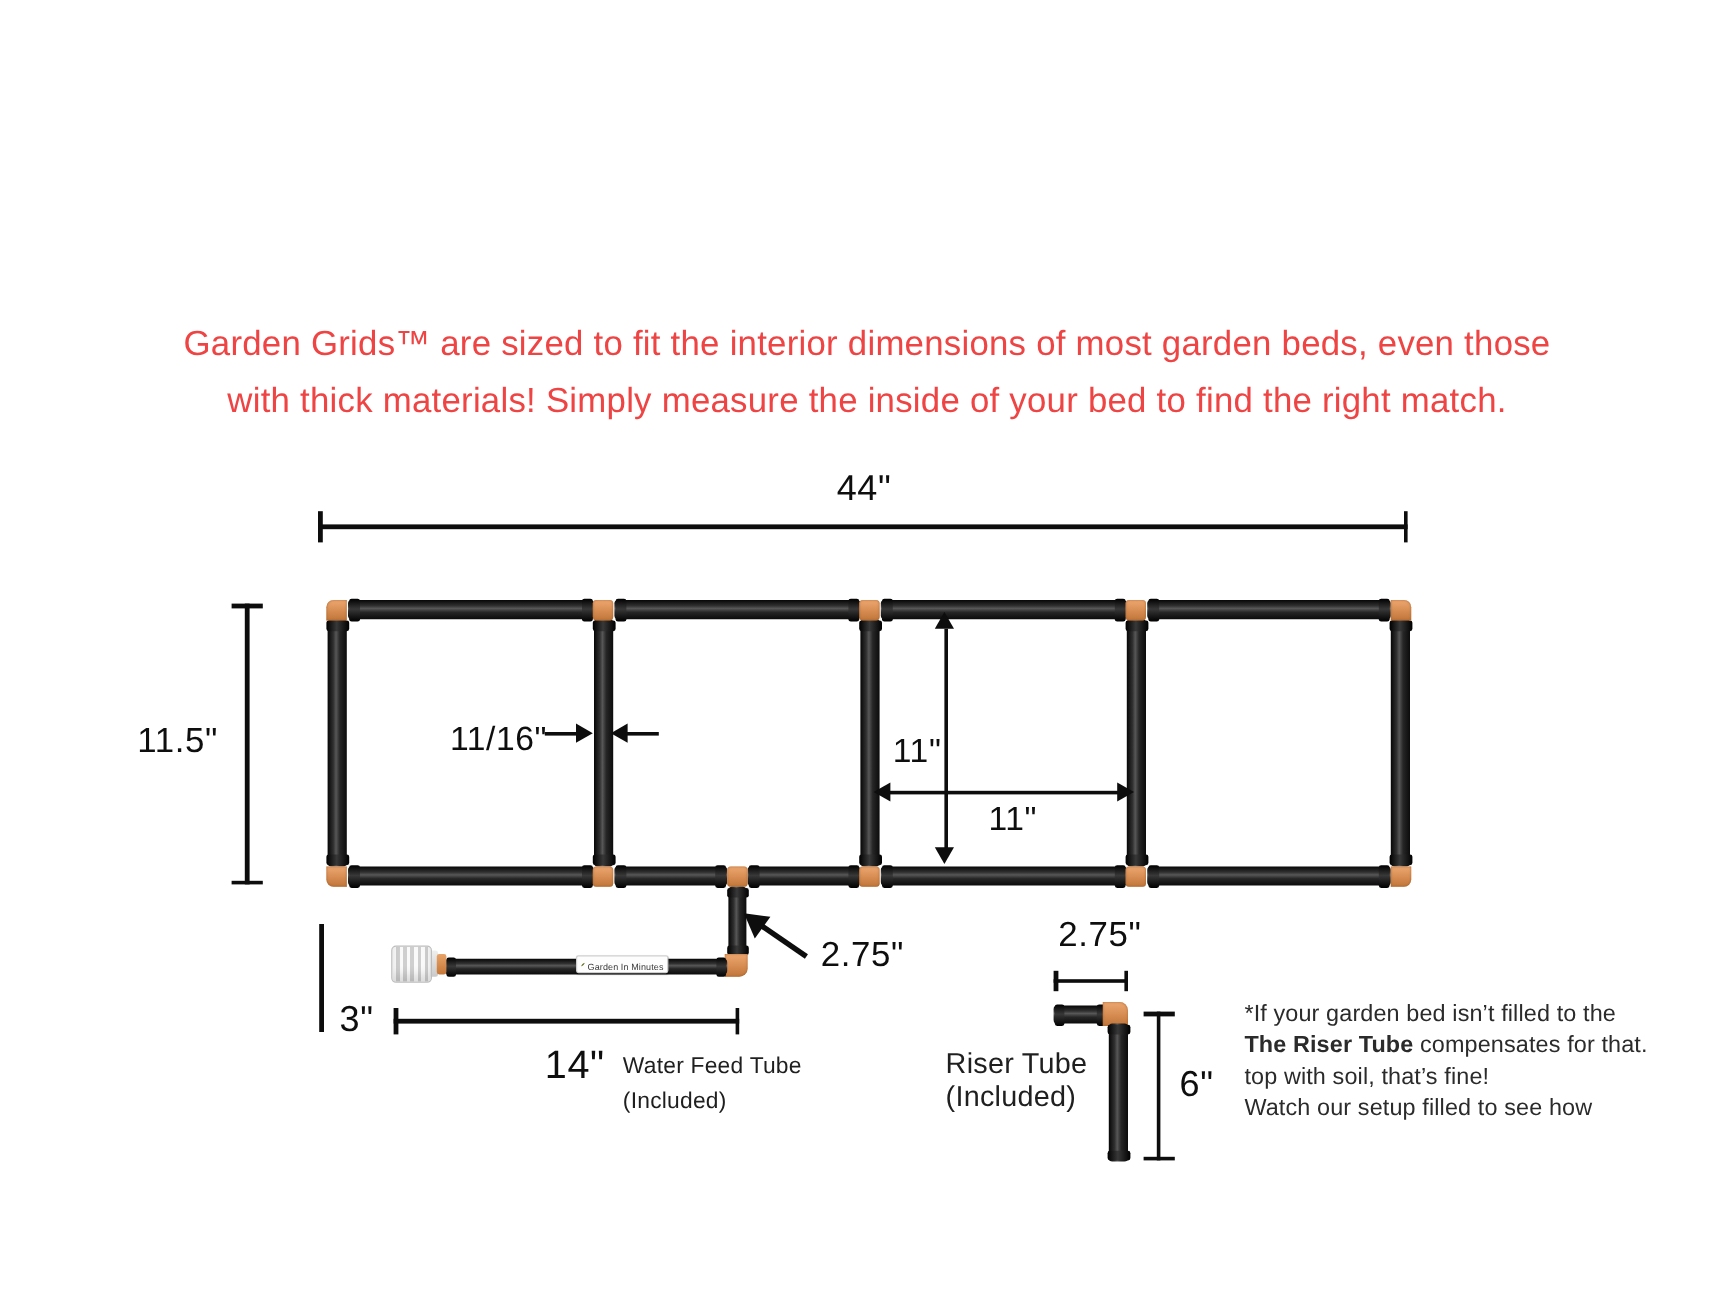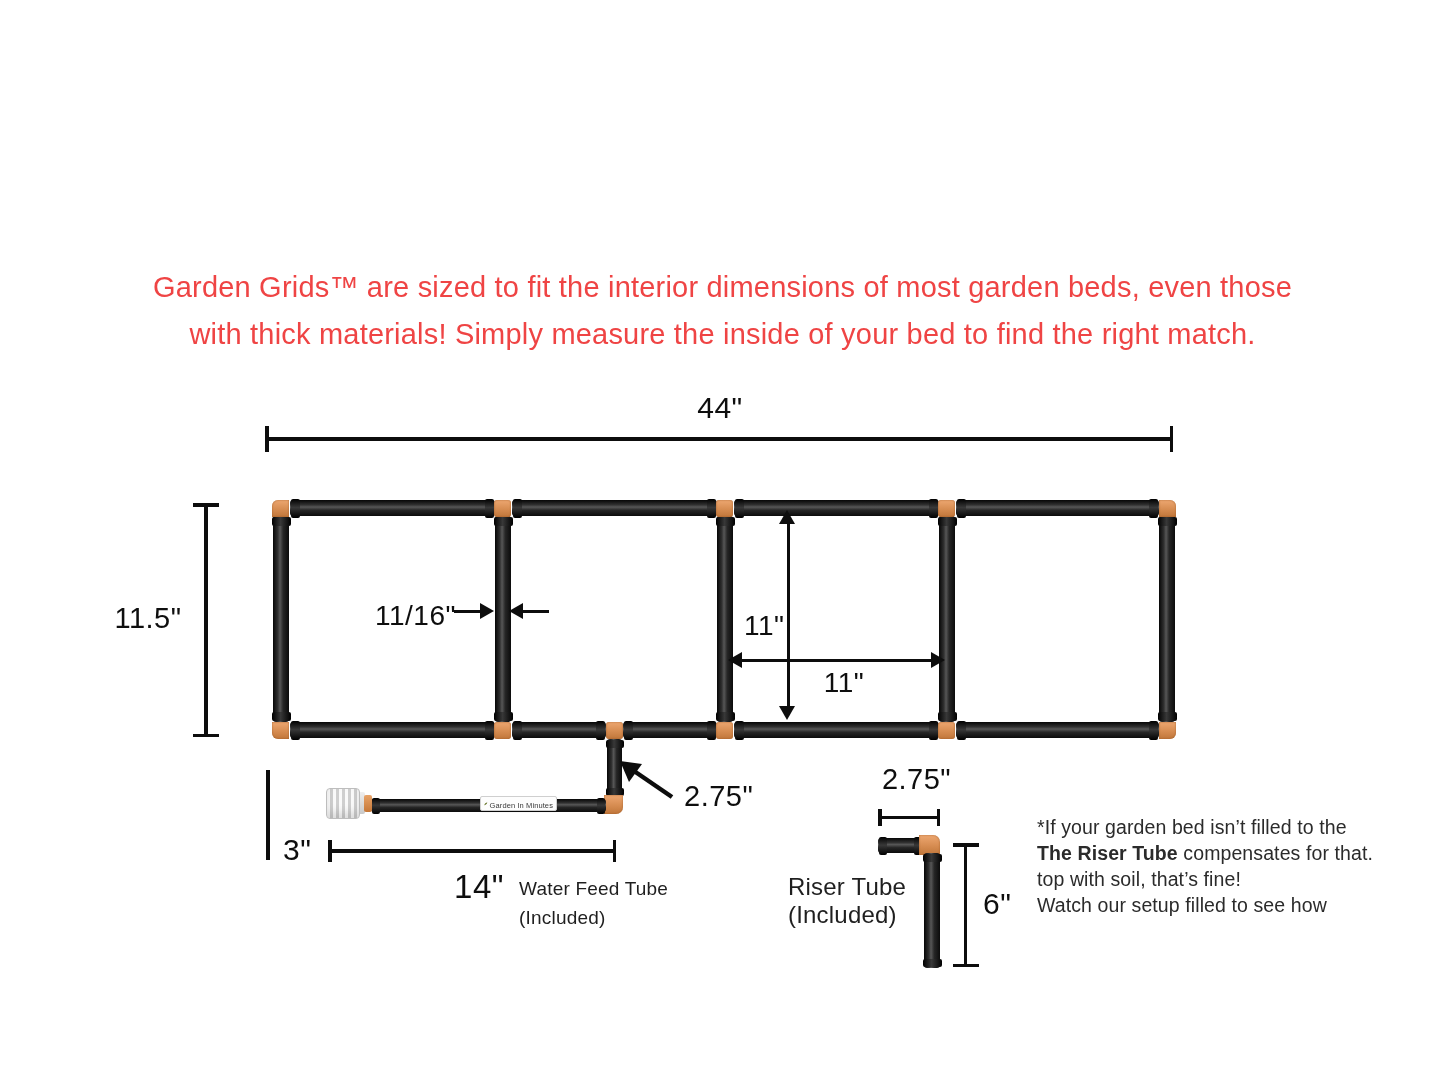--- a/index.html
+++ b/index.html
@@ -156,20 +156,20 @@
   <div class="abs pipe thin h" style="left:878px;top:838px;width:45px;height:15px;"></div>
   <div class="abs conn" style="left:919px;top:835px;width:21px;height:20px;border-radius:0 7px 0 0;"></div>
   <div class="abs pipe thin v" style="left:924px;top:853px;width:16px;height:115px;"></div>
 
   <div class="abs vline tcaps" style="left:964px;top:843px;width:3px;height:124px;"></div>
   <div class="abs dim-label" style="left:983px;top:887px;font-size:30px;">6"</div>
 
   <div class="abs part-label riser-label" style="left:788px;top:873px;">Riser Tube</div>
   <div class="abs part-label riser-label" style="left:788px;top:901px;">(Included)</div>
 
-  <div class="abs note" style="left:1037px;top:814px;">
+  <div class="abs note" style="left:1037px;top:832px;">
     <div>*If your garden bed isn’t filled to the</div>
     <div><b>The Riser Tube</b><span> compensates for that.</span></div>
     <div>top with soil, that’s fine!</div>
     <div>Watch our setup filled to see how</div>
   </div>
 
 </div>
 
 </body></html>

